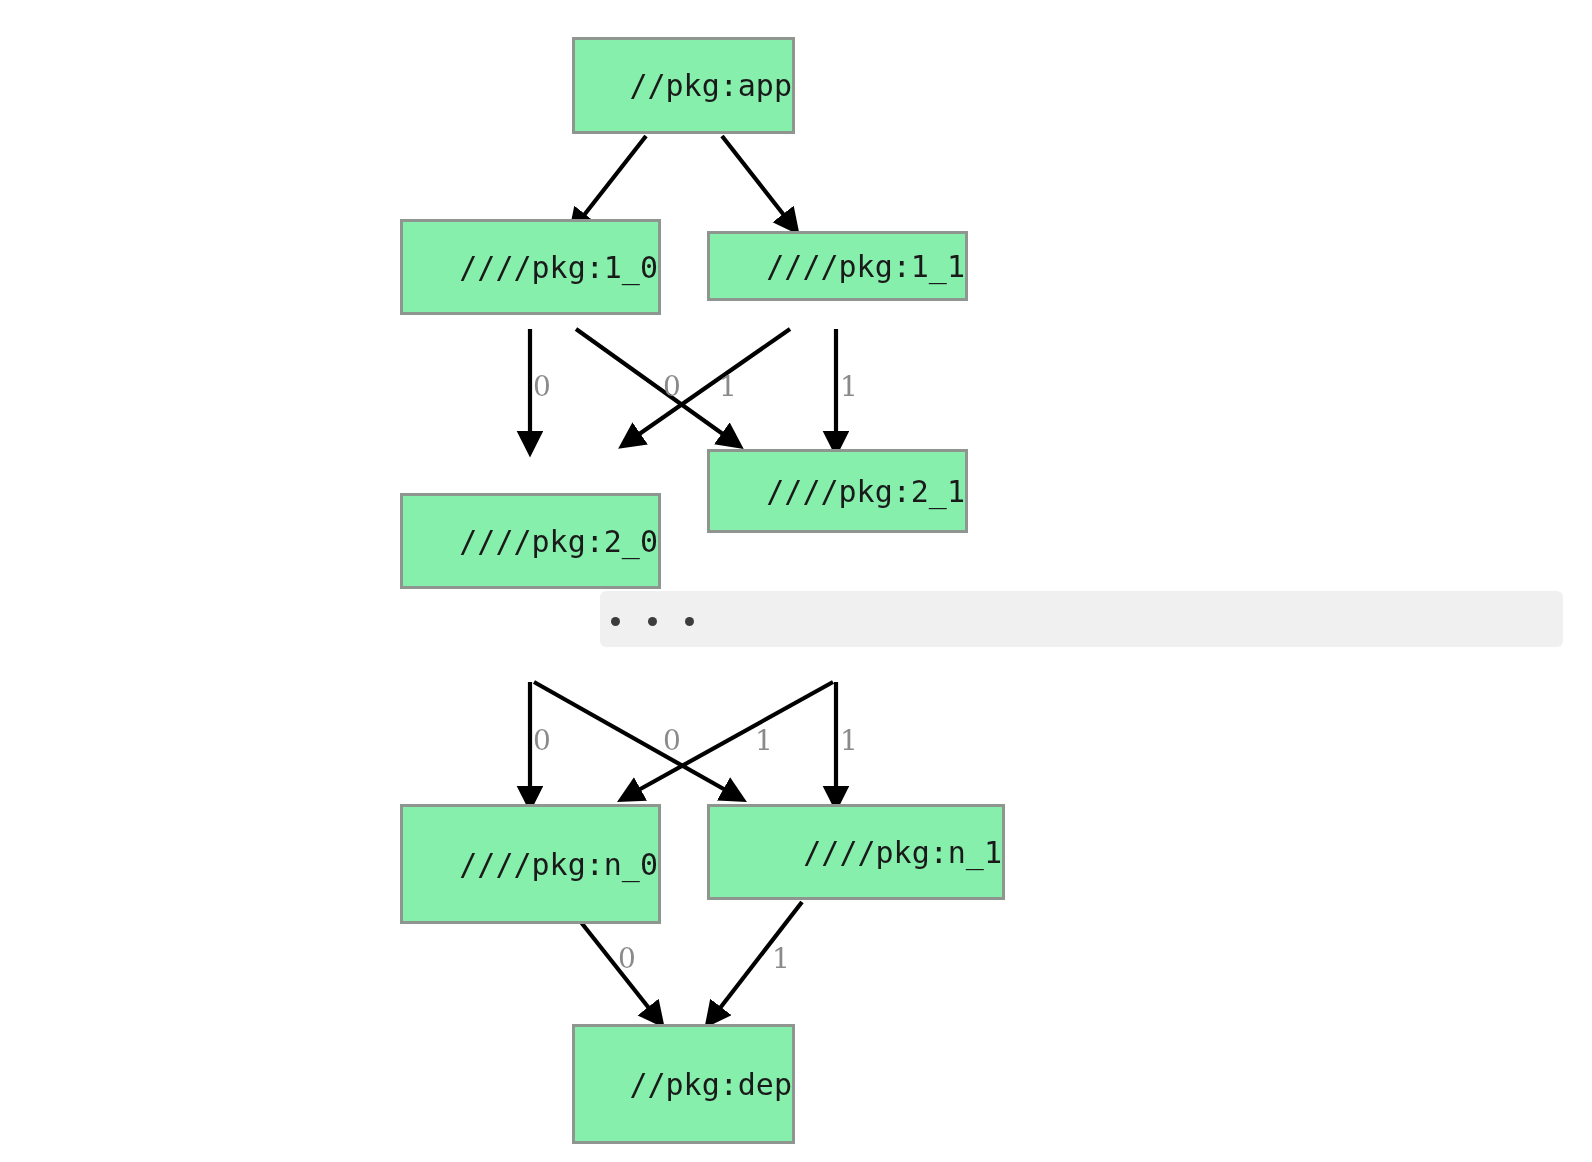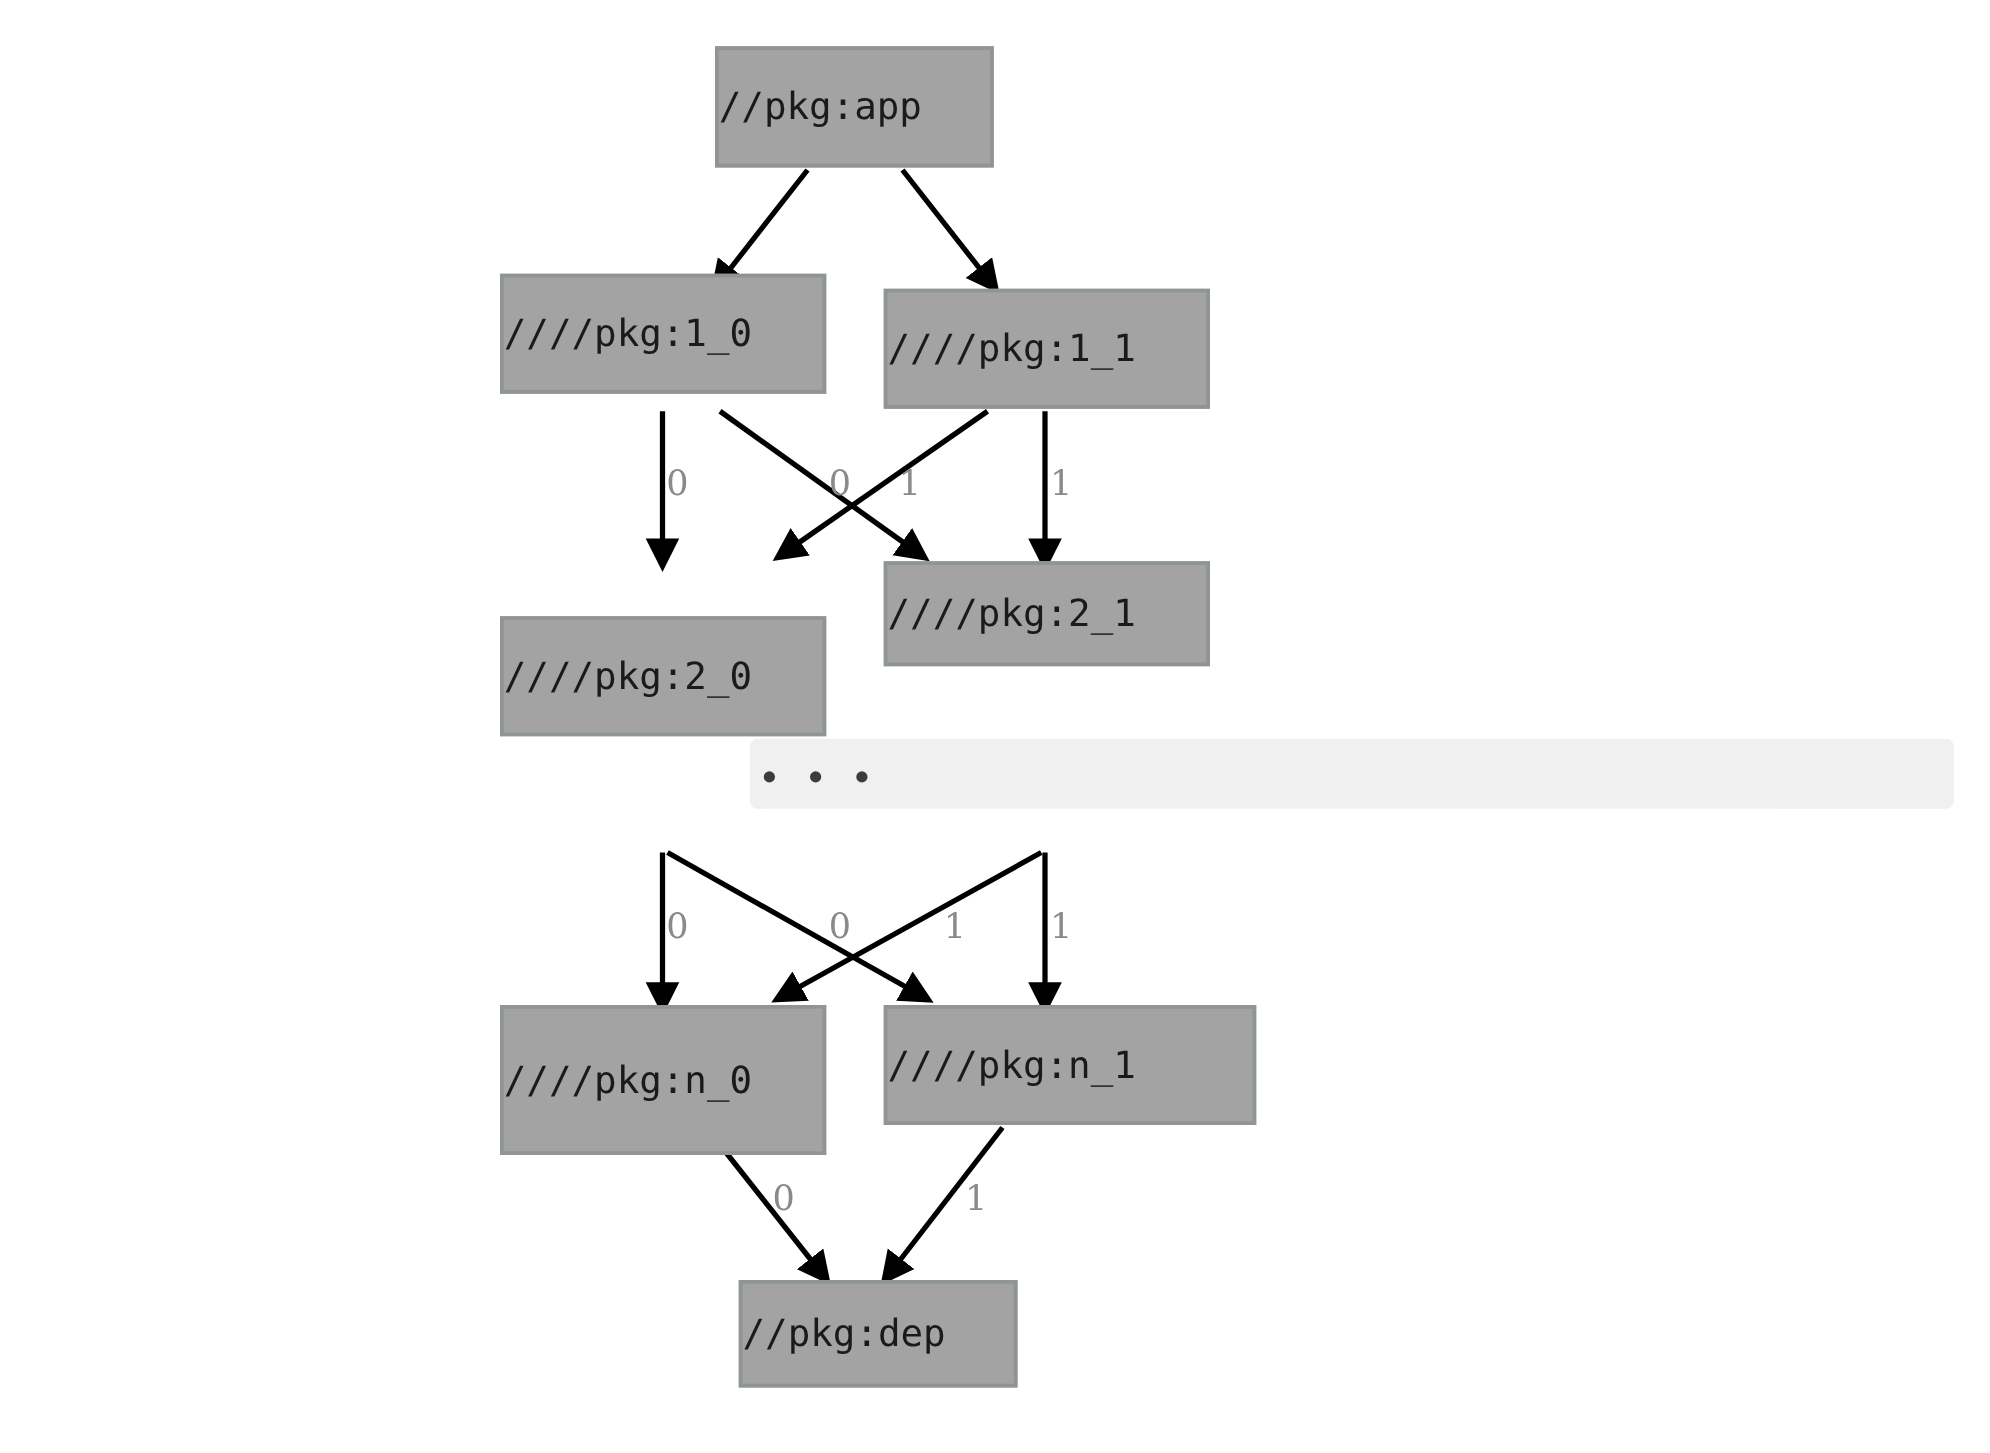--- a/index.html
+++ b/index.html
@@ -22,25 +22,25 @@
   }
   .graph-svg {
     position: absolute;
     left: 0; top: 0;
     width: 1592px;
     height: 1162px;
   }
   .node-box {
     position: absolute;
     box-sizing: border-box;
-    background: #a3a3a3;
+    background: #86efac;
     border: 3px solid #8f968f;
     display: flex;
     align-items: center;
-    justify-content: flex-start;
+    justify-content: flex-end;
     z-index: 2;
   }
   .node-label {
     font-family: "DejaVu Sans Mono", "Liberation Mono", monospace;
     font-size: 30px;
     color: #1a1a1a;
     letter-spacing: 0px;
     white-space: nowrap;
   }
   .edge-label {
@@ -108,36 +108,36 @@
       <line x1="802" y1="902" x2="717" y2="1012"></line>
     </g>
   </svg>
 
   <div class="node-box" id="node-app" style="left: 572px; top: 37px; width: 223px; height: 97px;">
     <span class="node-label">//pkg:app</span>
   </div>
   <div class="node-box" id="node-n1_0" style="left: 400px; top: 219px; width: 261px; height: 96px;">
     <span class="node-label">////pkg:1_0</span>
   </div>
-  <div class="node-box" id="node-n1_1" style="left: 707px; top: 231px; width: 261px; height: 96px;">
+  <div class="node-box" id="node-n1_1" style="left: 707px; top: 231px; width: 261px; height: 70px;">
     <span class="node-label">////pkg:1_1</span>
   </div>
   <div class="node-box" id="node-n2_0" style="left: 400px; top: 449px; width: 261px; height: 96px; margin-top: 44px;">
     <span class="node-label">////pkg:2_0</span>
   </div>
   <div class="node-box" id="node-n2_1" style="left: 707px; top: 449px; width: 261px; height: 84px;">
     <span class="node-label">////pkg:2_1</span>
   </div>
   <div class="node-box" id="node-nn_0" style="left: 400px; top: 804px; width: 261px; height: 120px;">
     <span class="node-label">////pkg:n_0</span>
   </div>
   <div class="node-box" id="node-nn_1" style="left: 707px; top: 804px; width: 298px; height: 96px;">
     <span class="node-label">////pkg:n_1</span>
   </div>
-  <div class="node-box" id="node-dep" style="left: 591px; top: 1024px; width: 223px; height: 86px;">
+  <div class="node-box" id="node-dep" style="left: 572px; top: 1024px; width: 223px; height: 120px;">
     <span class="node-label">//pkg:dep</span>
   </div>
 
   <span class="edge-label" id="edge-label-0" style="left: 533px; top: 370px;">0</span>
   <span class="edge-label" id="edge-label-1" style="left: 663px; top: 370px;">0</span>
   <span class="edge-label" id="edge-label-2" style="left: 719px; top: 370px;">1</span>
   <span class="edge-label" id="edge-label-3" style="left: 840px; top: 370px;">1</span>
   <span class="edge-label" id="edge-label-4" style="left: 533px; top: 724px;">0</span>
   <span class="edge-label" id="edge-label-5" style="left: 663px; top: 724px;">0</span>
   <span class="edge-label" id="edge-label-6" style="left: 755px; top: 724px;">1</span>

